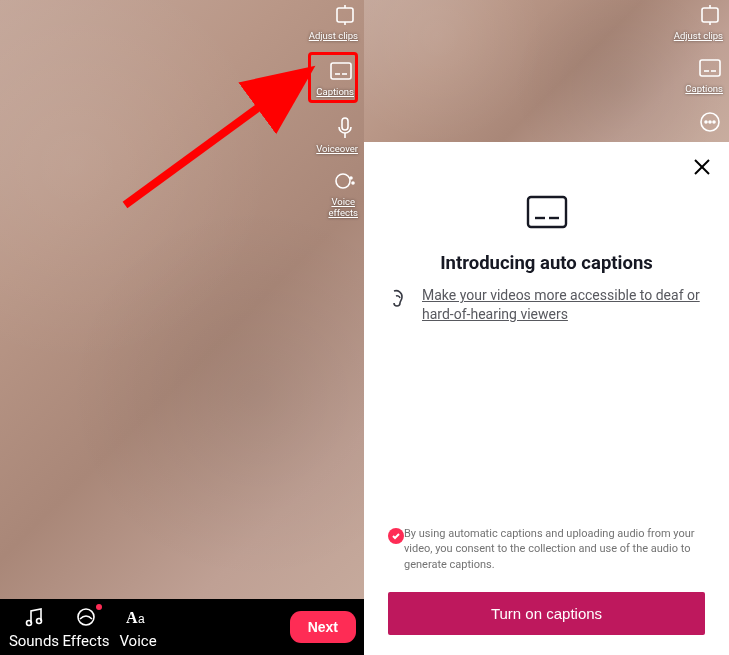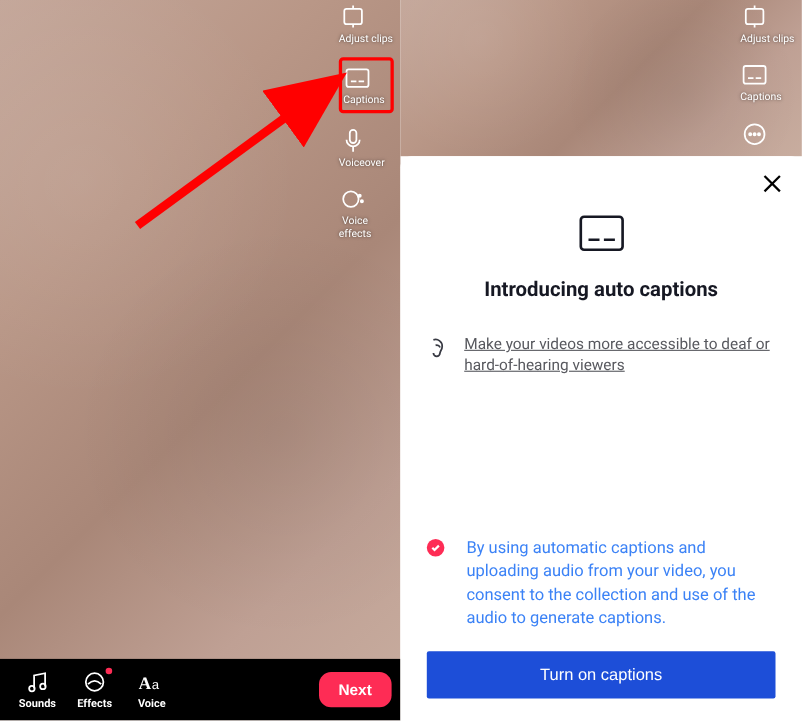--- a/index.html
+++ b/index.html
@@ -29,25 +29,26 @@
     top: 2px;
     right: 6px;
     display: flex;
     flex-direction: column;
     align-items: center;
     gap: 14px;
   }
   .tool-item {
     display: flex;
     flex-direction: column;
-    align-items: flex-start;
+    align-items: flex-end;
     color: #fff;
     text-shadow: 0 0 3px rgba(0,0,0,0.6);
     cursor: pointer;
     width: 50px;
+    text-decoration: underline;
   }
   .tool-icon {
     width: 26px; height: 26px;
     display: flex; align-items: center; justify-content: center;
   }
   .tool-label {
     font-size: 9.5px;
     margin-top: 3px;
     text-align: center;
     line-height: 1.1;
@@ -79,21 +80,21 @@
   .bb-item {
     display: flex;
     flex-direction: column;
     align-items: center;
     color: #fff;
     width: 52px;
     cursor: pointer;
     position: relative;
   }
   .bb-icon { width: 24px; height: 24px; display:flex; align-items:center; justify-content:center; }
-  .bb-label { font-size: 10px; margin-top: 3px; font-weight: bold; }
+  .bb-label { font-size: 15px; margin-top: 3px; }
   .bb-dot {
     position: absolute;
     top: -1px; right: 10px;
     width: 6px; height: 6px;
     background: #fe2c55;
     border-radius: 50%;
   }
   .next-btn {
     margin-left: auto;
     background: #fe2c55;
@@ -128,21 +129,21 @@
   .modal-icon {
     align-self: center;
     margin-top: 30px;
     margin-bottom: 18px;
   }
   .modal-title {
     text-align: center;
     font-size: 18.5px;
     font-weight: 700;
     color: #161823;
-    margin-bottom: 30px;
+    margin-bottom: 12px;
   }
   .benefit {
     display: flex;
     gap: 14px;
     margin-bottom: 20px;
   }
   .benefit-icon {
     width: 20px; flex-shrink: 0;
     color: #161823;
     opacity: 0.85;
@@ -150,36 +151,36 @@
   }
   .benefit-text {
     font-size: 14px;
     color: #58595f;
     line-height: 1.35;
     text-decoration: underline;
   }
   .consent {
     margin-top: auto;
     display: flex;
-    gap: 20px;
-    font-size: 15px;
-    color: #3b82f6;
+    gap: 0;
+    font-size: 11px;
+    color: #737373;
     line-height: 1.4;
     margin-bottom: 20px;
   }
   .consent-check {
     width: 16px; height: 16px; flex-shrink: 0;
     background: #fe2c55;
     border-radius: 50%;
     display: flex; align-items: center; justify-content: center;
     margin-top: 2px;
   }
   .turn-on-btn {
     width: 100%;
-    background: #1d4ed8;
+    background: #be185d;
     color: #fff;
     border: none;
     padding: 13px;
     font-size: 15px;
     font-weight: 500;
     cursor: pointer;
     border-radius: 2px;
   }
 </style>
 </head>

